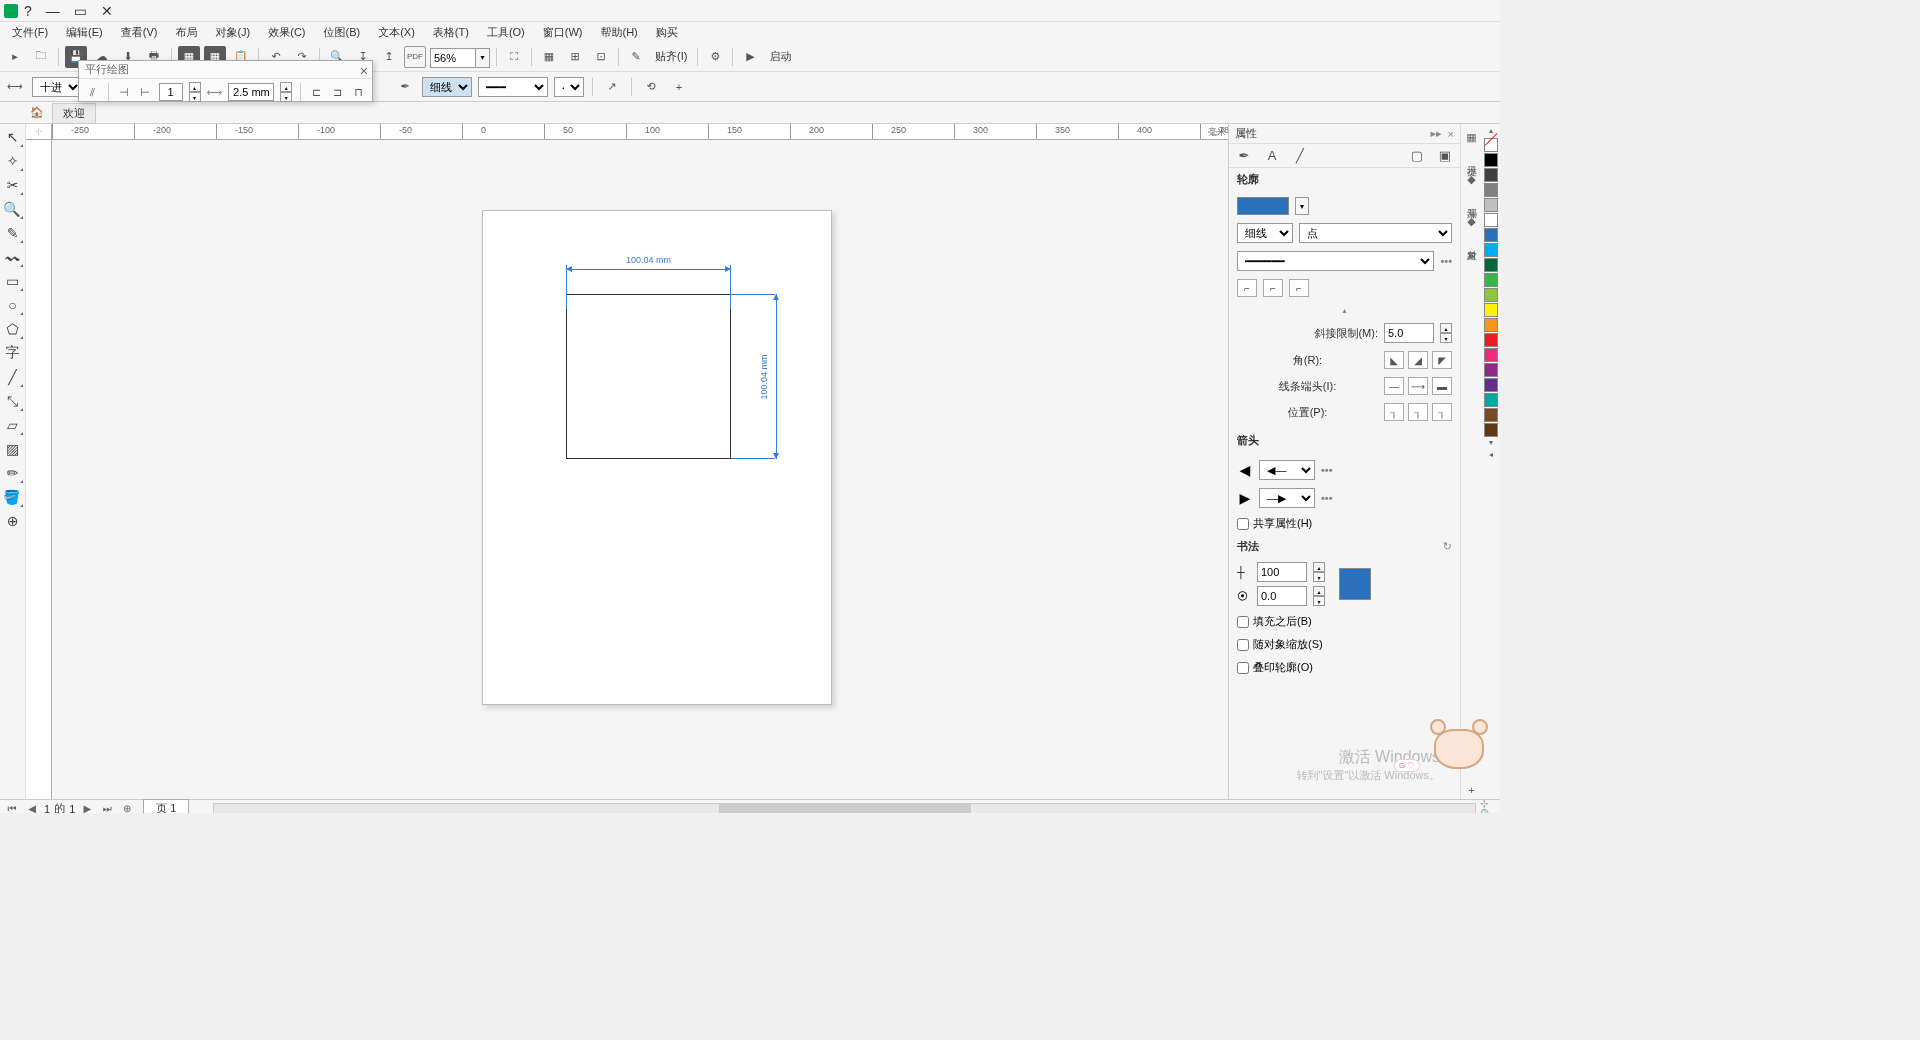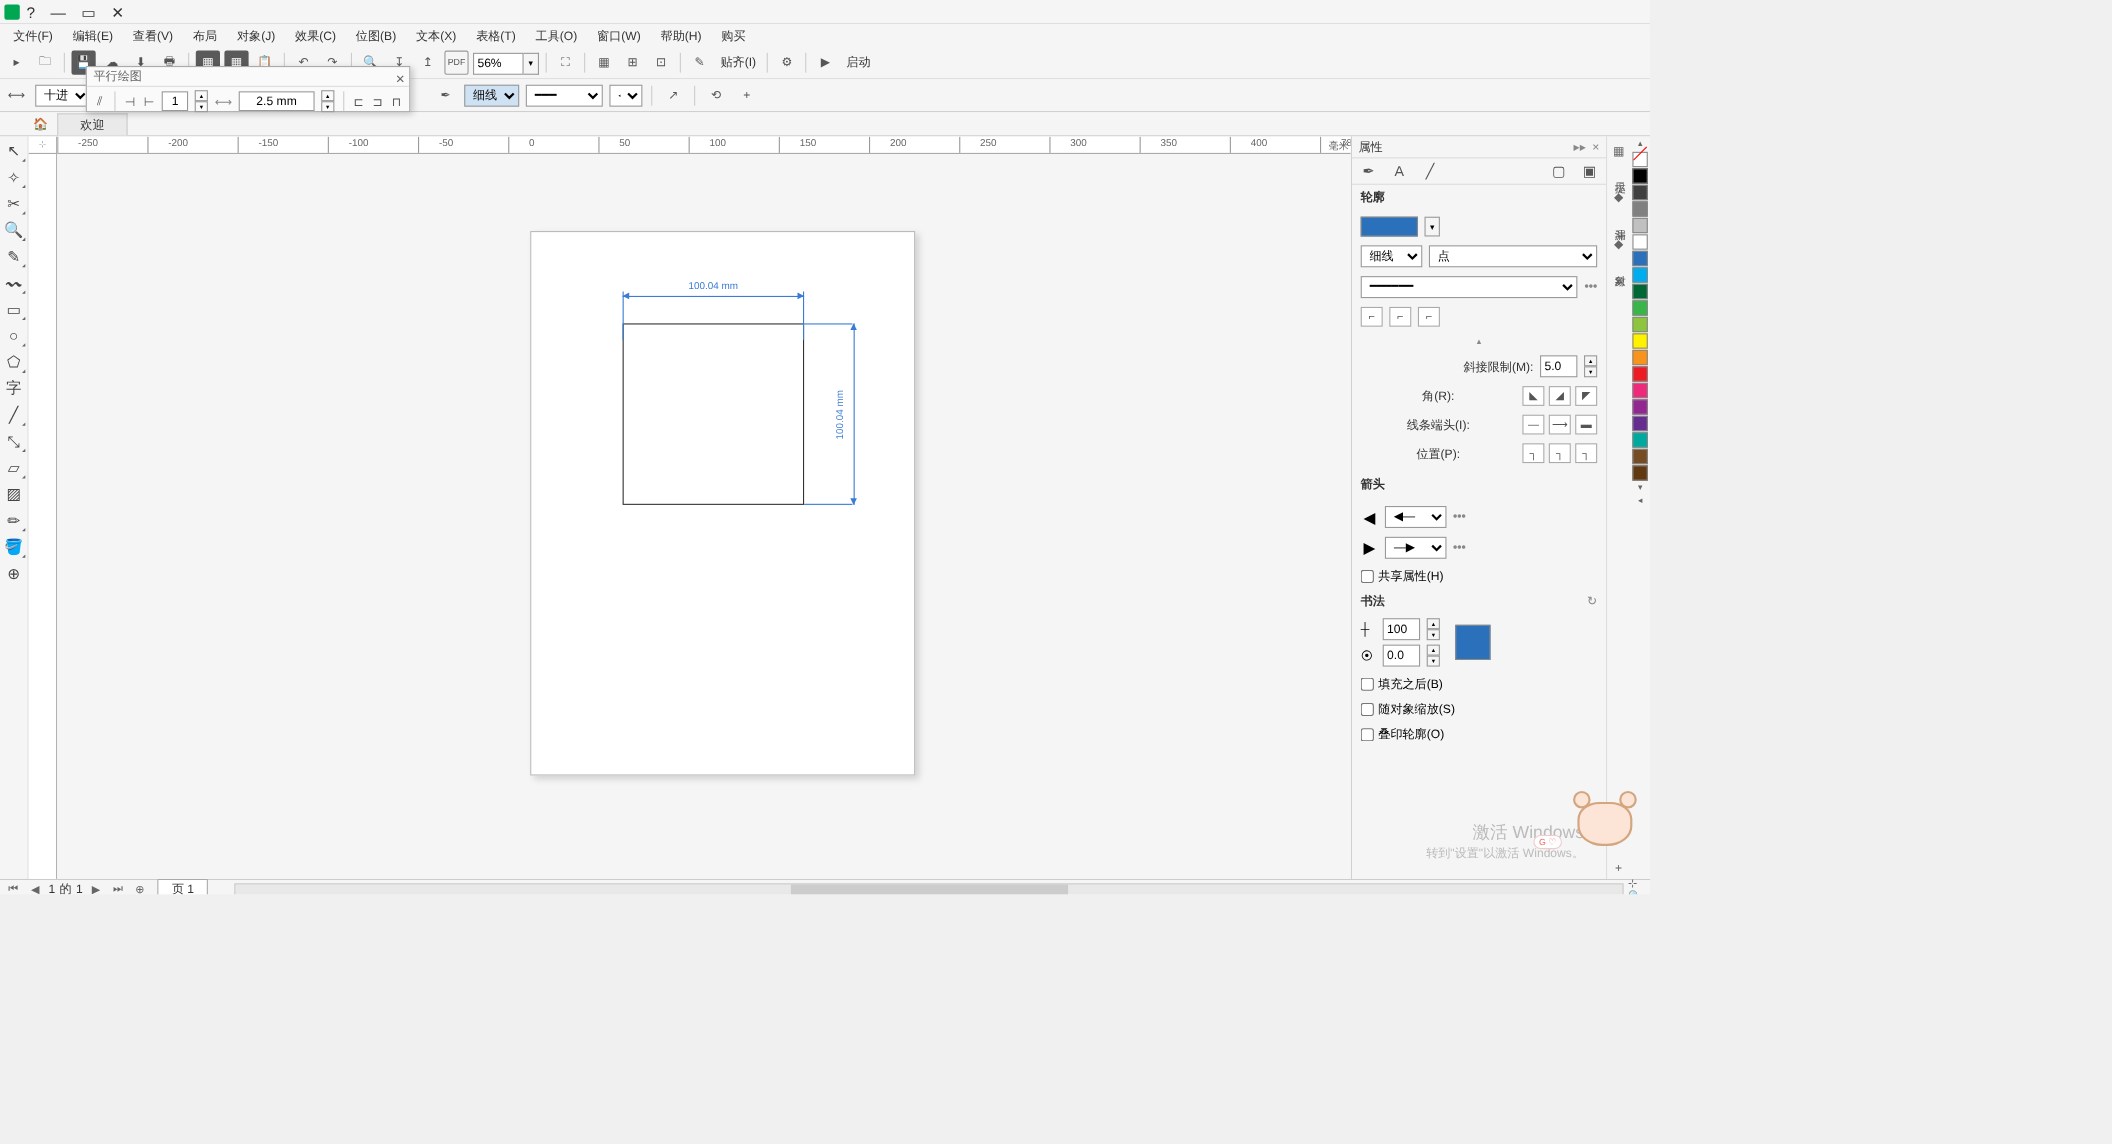--- a/index.html
+++ b/index.html
@@ -40,21 +40,21 @@
 .main-area { display: flex; height: calc(100% - 22px - 20px - 30px - 30px - 18px - 18px); }
 
 
 .toolbox { width: 26px; background: #f5f5f5; border-right: 1px solid #ddd; display: flex; flex-direction: column; align-items: center; padding-top: 2px; gap: 2px; }
 .tool-btn { width: 22px; height: 22px; display: flex; align-items: center; justify-content: center; cursor: pointer; color: #444; font-size: 14px; position: relative; }
 .tool-btn .corner { position: absolute; right: 1px; bottom: 1px; width: 0; height: 0; border-left: 3px solid transparent; border-bottom: 3px solid #666; }
 
 
 .doc-tabs { height: 22px; background: #f5f5f5; display: flex; align-items: center; padding-left: 26px; border-bottom: 1px solid #ccc; }
 .doc-tabs .home-btn { width: 22px; height: 20px; display: flex; align-items: center; justify-content: center; margin-right: 4px; cursor: pointer; }
-.doc-tabs .tab { padding: 2px 20px; background: #eaeaea; border: 1px solid #ccc; border-bottom: none; cursor: pointer; color: #333; }
+.doc-tabs .tab { padding: 2px 10px; background: #eaeaea; border: 1px solid #ccc; border-bottom: none; cursor: pointer; color: #333; }
 
 
 .workspace { flex: 1; position: relative; background: #f5f5f5; overflow: hidden; }
 .ruler-h { position: absolute; top: 0; left: 26px; right: 0; height: 16px; background: #fff; border-bottom: 1px solid #aaa; overflow: hidden; }
 .ruler-h .ticks { position: relative; height: 100%; }
 .ruler-h .tick { position: absolute; top: 0; height: 100%; border-left: 1px solid #999; }
 .ruler-h .tick span { position: absolute; top: 1px; left: 18px; font-size: 9px; color: #666; }
 .ruler-v { position: absolute; top: 16px; left: 0; bottom: 0; width: 26px; background: #fff; border-right: 1px solid #aaa; }
 .ruler-unit { position: absolute; right: 2px; top: 2px; font-size: 9px; color: #666; }
 .ruler-corner { position: absolute; top: 0; left: 0; width: 26px; height: 16px; background: #fff; border-right: 1px solid #aaa; border-bottom: 1px solid #aaa; font-size: 8px; display: flex; align-items: center; justify-content: center; color: #999; }
@@ -88,21 +88,21 @@
 .docker-body { padding: 6px 8px; display: flex; flex-direction: column; gap: 8px; overflow-y: auto; flex: 1; }
 .color-swatch { width: 52px; height: 18px; background: #2a70ba; border: 1px solid #888; }
 .dk-row { display: flex; align-items: center; gap: 6px; }
 .dk-select { height: 20px; border: 1px solid #999; font-size: 11px; padding: 0 3px; background: #fff; flex: 1; }
 .dk-select.narrow { flex: none; width: 56px; }
 .dk-select.wide { width: 140px; }
 .dk-dots { color: #888; cursor: pointer; font-weight: bold; }
 .corner-icons, .linecap-icons, .position-icons { display: flex; gap: 4px; margin-left: auto; }
 .mini-btn { width: 20px; height: 18px; border: 1px solid #aaa; background: #fff; display: flex; align-items: center; justify-content: center; cursor: pointer; font-size: 10px; color: #555; }
 .dk-label { color: #333; margin-left: auto; }
-.dk-input { width: 34px; height: 20px; border: 1px solid #999; padding: 0 3px; font-size: 11px; }
+.dk-input { width: 50px; height: 20px; border: 1px solid #999; padding: 0 3px; font-size: 11px; }
 .spinner { display: flex; flex-direction: column; }
 .spinner .sp { width: 12px; height: 10px; border: 1px solid #999; font-size: 6px; display: flex; align-items: center; justify-content: center; cursor: pointer; }
 .expand-bar { height: 10px; display: flex; align-items: center; justify-content: center; cursor: pointer; color: #888; font-size: 8px; }
 .arrow-icon { width: 16px; display: flex; align-items: center; justify-content: center; font-size: 14px; }
 .calli-preview { width: 32px; height: 32px; background: #2a70ba; border: 1px solid #888; margin-left: 8px; }
 .dk-check { display: flex; align-items: center; gap: 4px; }
 .dk-check input { width: 12px; height: 12px; }
 .refresh-ic { margin-left: auto; color: #888; cursor: pointer; }
 
 
@@ -246,21 +246,21 @@
     <div class="tb-btn">⫽</div>
     <div class="tb-sep"></div>
     <div class="tb-btn">⊣</div>
     <div class="tb-btn">⊢</div>
     <input class="fp-num" value="1" style="">
     <div class="spinner">
         <div class="sp">▴</div>
         <div class="sp">▾</div>
       </div>
     <div style="color:#888">⟷</div>
-    <input class="fp-num" style="width: 69px;" value="2.5 mm">
+    <input class="fp-num" style="width: 46px;" value="2.5 mm">
     <div class="spinner">
         <div class="sp">▴</div>
         <div class="sp">▾</div>
       </div>
     <div class="tb-sep"></div>
     <div class="tb-btn">⊏</div>
     <div class="tb-btn">⊐</div>
     <div class="tb-btn">⊓</div>
   </div>
 </div>

